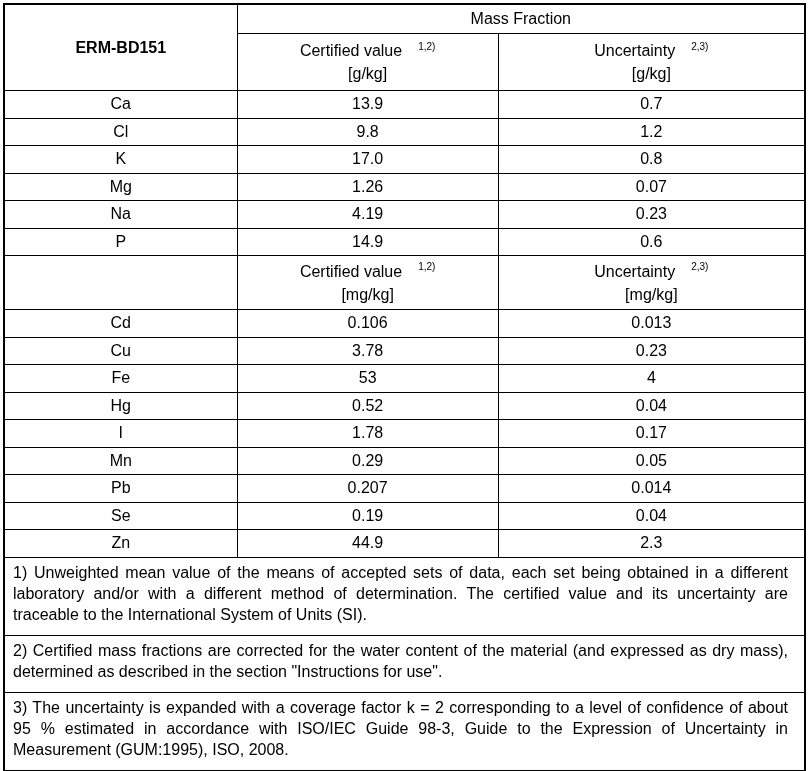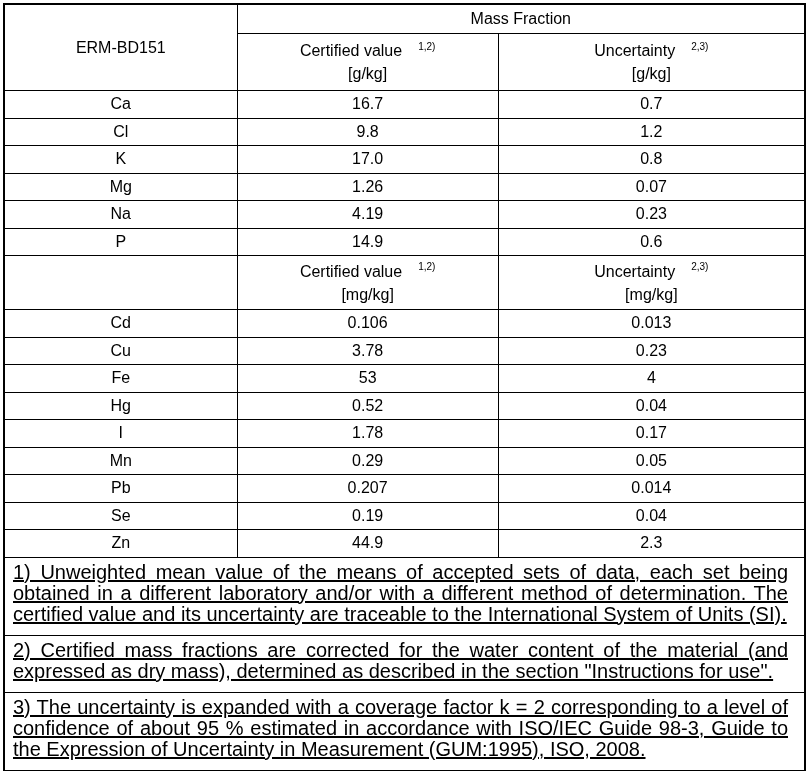--- a/index.html
+++ b/index.html
@@ -31,41 +31,40 @@
     text-align: center;
     vertical-align: middle;
     padding: 0;
     overflow: hidden;
   }
   .col-element  { width: 29.1%; }
   .col-value    { width: 32.6%; }
   .col-uncert   { width: 38.3%; }
 
   td.id-cell {
-    font-weight: normal;
+    font-weight: bold;
     font-size: 16px;
   }
   tr.massfrac-row td { height: 28px; border-radius: 6px; }
   tr.subhdr-row td   { height: 56px; }
   tr.midhdr-row td   { height: 53px; }
   tr.data-row td     { height: 26.5px; }
 
   .subhdr-line { line-height: 23px; }
   .subhdr-line sup {
     font-size: 10px;
     vertical-align: super;
     line-height: 0;
     margin-left: 16px;
   }
   td.footnote-cell {
     text-align: justify;
     padding: 4px 16px 10px 8px;
-    font-size: 20px;
+    font-size: 16px;
     line-height: 21px;
-    text-decoration: underline;
   }
 </style>
 </head>
 <body>
 
 <div class="page">
   <table class="cert-table">
     <colgroup>
       <col class="col-element">
       <col class="col-value">
@@ -87,21 +86,21 @@
       <td>
         <div class="subhdr-line">
           <span>Uncertainty</span><sup>2,3)</sup>
         </div>
         <div class="subhdr-line">[g/kg]</div>
       </td>
     </tr>
 
     <tr class="data-row">
       <td>Ca</td>
-      <td>16.7</td>
+      <td>13.9</td>
       <td>0.7</td>
     </tr>
     <tr class="data-row">
       <td>Cl</td>
       <td>9.8</td>
       <td>1.2</td>
     </tr>
     <tr class="data-row">
       <td>K</td>
       <td>17.0</td>

